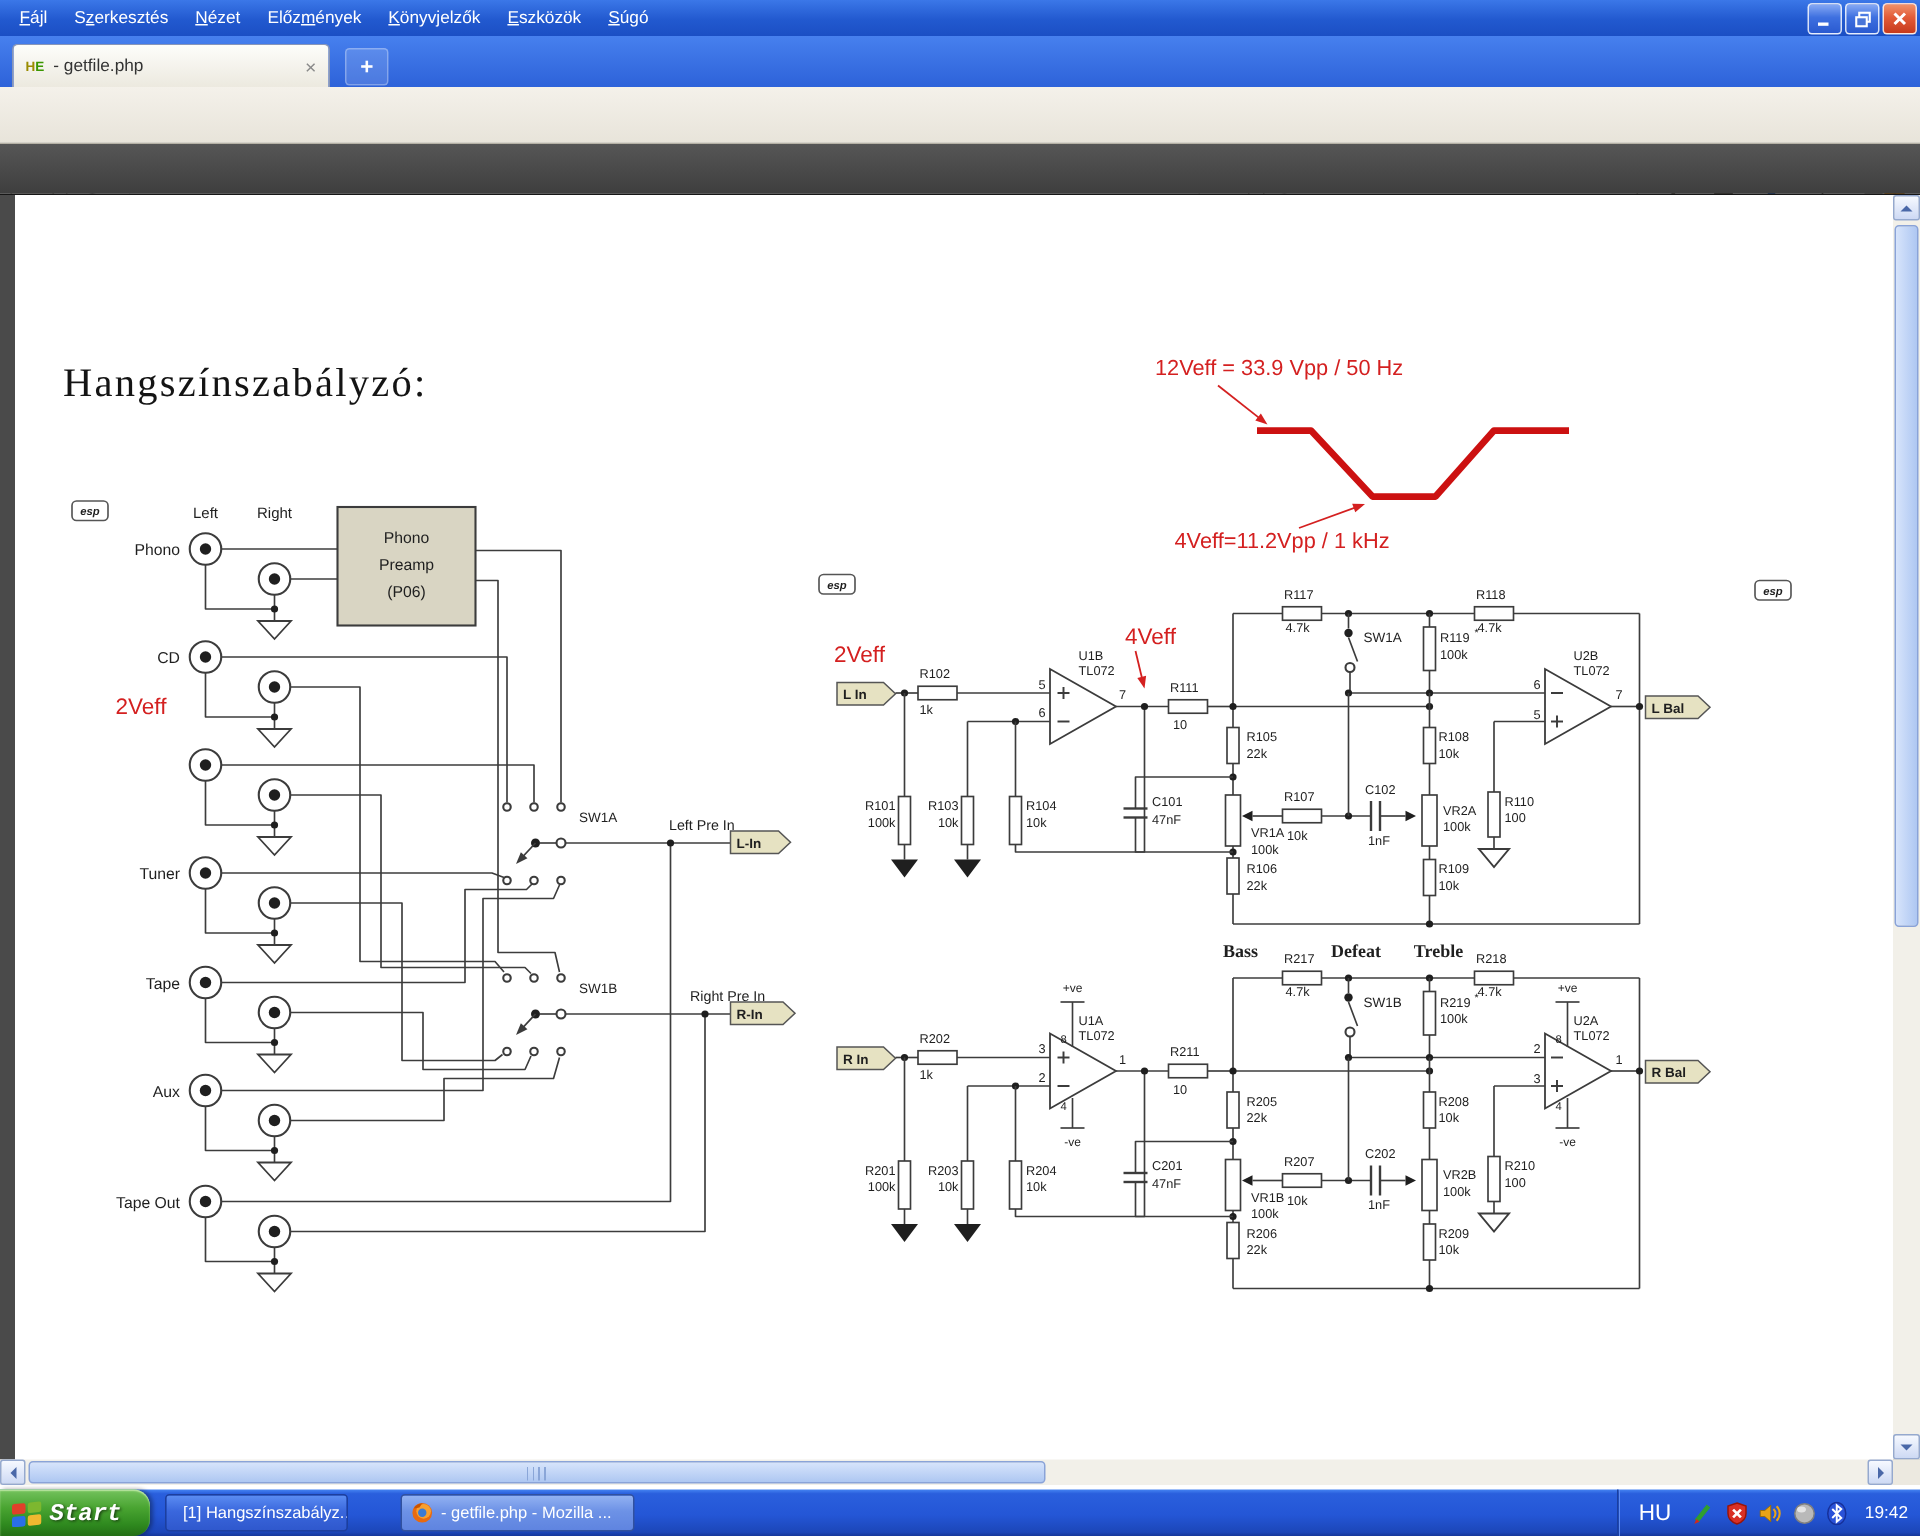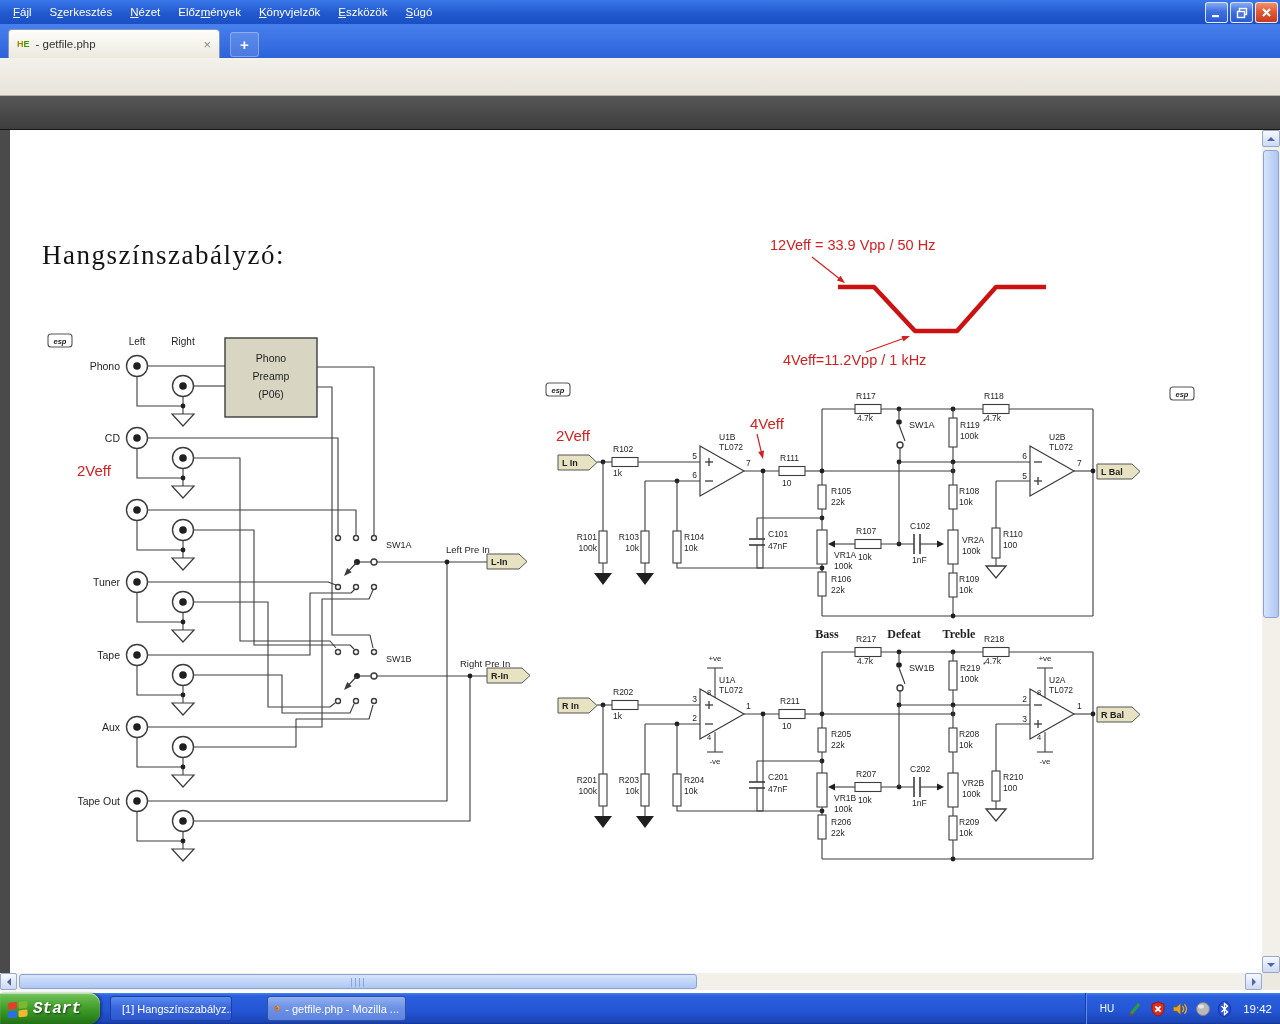--- a/index.html
+++ b/index.html
@@ -81,24 +81,24 @@
   #taskbar{left:0;top:993px;width:1280px;height:31px;
     background:linear-gradient(180deg,#4584f2 0%,#2a5fdd 9%,#2456d6 55%,#1c46b8 92%,#15379a 100%);}
   #startbtn{position:absolute;left:0;top:0;height:31px;width:100px;border-radius:0 11px 11px 0;
     background:linear-gradient(180deg,#74c35e 0%,#49a431 40%,#2f8a1f 75%,#236e15 100%);
     box-shadow:inset 0 1px 1px #bfe8a8, 2px 0 3px rgba(0,0,0,.35);
     display:flex;align-items:center;gap:5px;padding-left:7px;box-sizing:border-box;
     color:#fff;font-weight:bold;font-style:italic;font-size:16px;text-shadow:1px 1px 2px rgba(0,0,0,.6);font-family:Liberation Mono, monospace;}
   .task{position:absolute;top:3px;height:25px;border-radius:3px;display:flex;align-items:center;gap:5px;
     padding:0 6px;color:#fff;font-size:11px;white-space:nowrap;overflow:hidden;box-sizing:border-box;}
   #task1{left:110px;width:122px;background:linear-gradient(180deg,#5b8df2,#3a67dd 45%,#2f58cd);border:1px solid #1d3f9e;}
-  #task2{left:267px;width:139px;background:linear-gradient(180deg,#93b2f2,#6d92e6 45%,#5f84e0);border:1px solid #31519f;}
+  #task2{left:267px;width:156px;background:linear-gradient(180deg,#93b2f2,#6d92e6 45%,#5f84e0);border:1px solid #31519f;}
   #tray{position:absolute;right:0;top:0;height:31px;display:flex;align-items:center;gap:6px;
     padding:0 8px 0 12px;border-left:1px solid #1a3fa0;box-shadow:inset 1px 0 0 #5d8bf0;}
-  #lang{color:#fff;font-size:10px;padding:0 8px 0 2px;}
+  #lang{color:#fff;font-size:15px;padding:0 8px 0 2px;}
   #clock{color:#fff;font-size:11.5px;margin-left:5px;}
 </style>
 </head>
 <body>
 
 <div id="titlebar" class="abs">
   <div id="menubar">
       <span class="menu"><u>F</u>ájl</span>
       <span class="menu">S<u>z</u>erkesztés</span>
       <span class="menu"><u>N</u>ézet</span>

